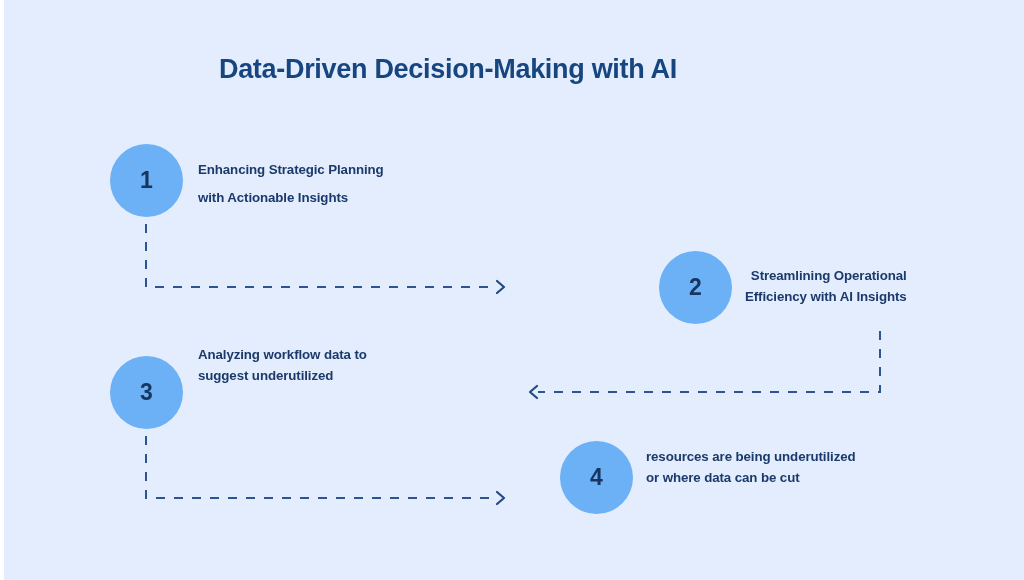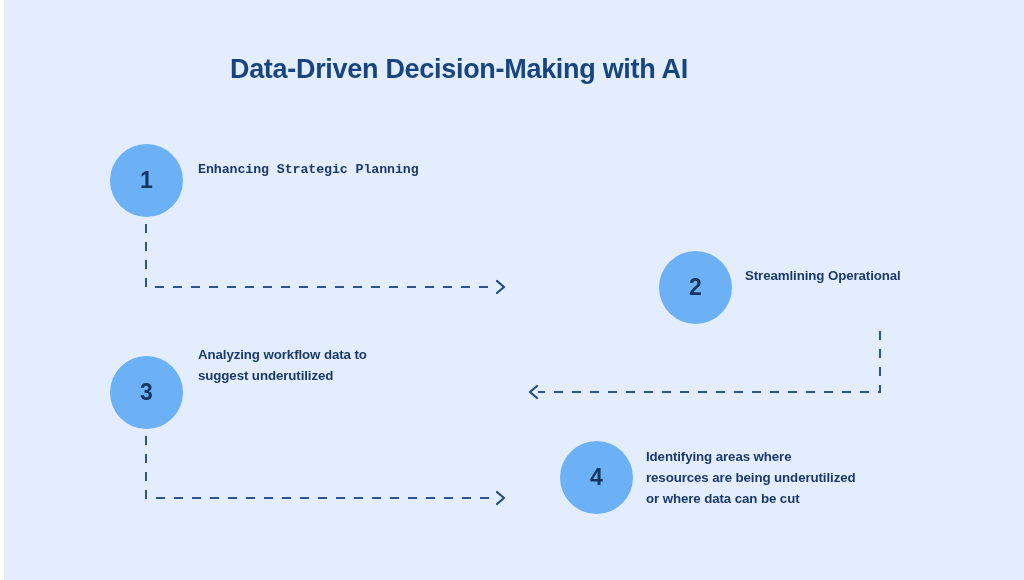--- a/index.html
+++ b/index.html
@@ -27,21 +27,21 @@
     left: 4px;
     top: 0;
     width: 1020px;
     height: 580px;
     background: #e3edfd;
   }
 
   
   .title {
     position: absolute;
-    left: 11px;
+    left: 0;
     top: 54px;
     width: 896px;
     text-align: center;
     font-size: 27px;
     font-weight: bold;
     letter-spacing: -0.3px;
     color: #17457f;
     white-space: nowrap;
   }
 
@@ -74,21 +74,21 @@
   }
   .step-text .ln {
     display: block;
     white-space: nowrap;
   }
   .lh-wide .ln { line-height: 28px; }
   .lh-tight .ln { line-height: 21px; }
 
   
   #step-1 .circle { left: 110px; top: 144px; }
-  #step-1 .step-text { left: 198px; top: 156px; font-family: Liberation Mono, monospace; }
+  #step-1 .step-text { left: 198px; top: 156px; }
 
   #step-2 .circle { left: 659px; top: 251px; }
   #step-2 .step-text { left: 745px; top: 265px; text-align: right; }
 
   #step-3 .circle { left: 110px; top: 356px; }
   #step-3 .step-text { left: 198px; top: 344px; }
 
   #step-4 .circle { left: 560px; top: 441px; }
   #step-4 .step-text { left: 646px; top: 446px; }
 
@@ -141,46 +141,47 @@
       <path class="conn-head" d="M497,492 L504,498 L497,504"></path>
     </g>
   </svg>
 
   <div class="step" id="step-1">
     <div class="circle">
       <span class="circle-num">1</span>
     </div>
     <div class="step-text lh-wide">
       <span class="ln">Enhancing Strategic Planning</span>
+      <span class="ln">with Actionable Insights</span>
     </div>
   </div>
 
   <div class="step" id="step-2">
     <div class="circle">
       <span class="circle-num">2</span>
     </div>
     <div class="step-text lh-tight">
       <span class="ln">Streamlining Operational</span>
+      <span class="ln">Efficiency with AI Insights</span>
     </div>
   </div>
 
   <div class="step" id="step-3">
     <div class="circle">
       <span class="circle-num">3</span>
     </div>
     <div class="step-text lh-tight">
       <span class="ln">Analyzing workflow data to</span>
       <span class="ln">suggest underutilized</span>
     </div>
   </div>
 
   <div class="step" id="step-4">
     <div class="circle">
       <span class="circle-num">4</span>
     </div>
     <div class="step-text lh-tight">
-      <span class="ln"> Identifying areas where</span>
       <span class="ln">resources are being underutilized</span>
       <span class="ln">or where data can be cut</span>
     </div>
   </div>
 
 </div>
 
 </body></html>

